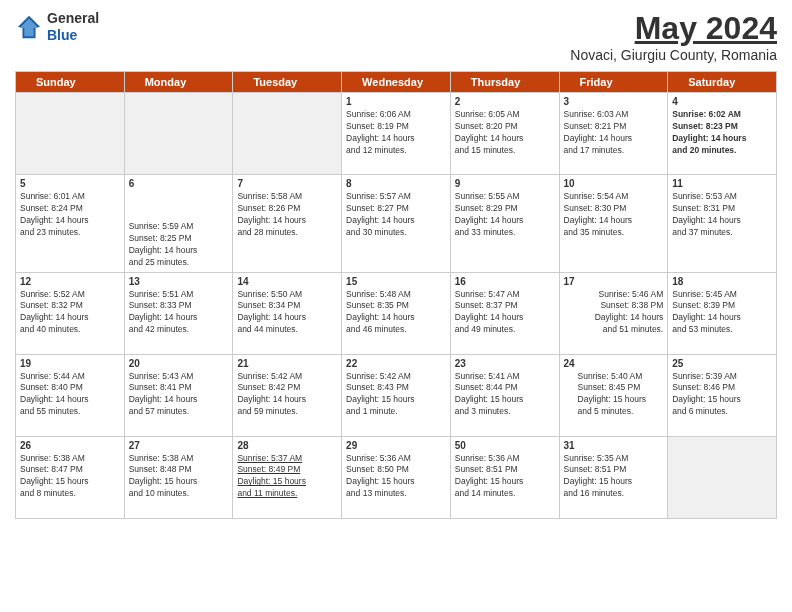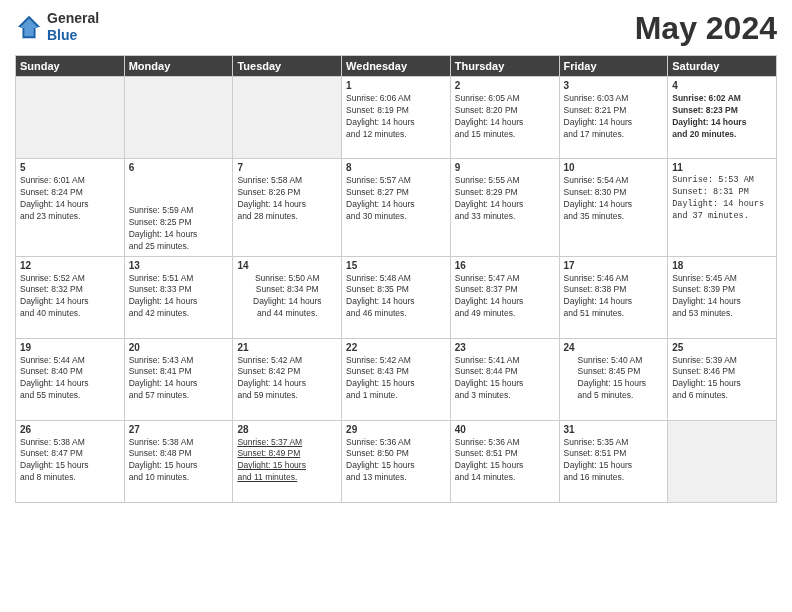--- a/index.html
+++ b/index.html
@@ -37,36 +37,37 @@
       width: 28px;
       height: 28px;
     }
     .title-block {
       text-align: right;
     }
     .title-month {
       font-size: 32px;
       font-weight: bold;
       color: #333;
+      text-decoration: underline;
     }
     .title-location {
       font-size: 14px;
       color: #333;
     }
     .calendar {
       width: 100%;
       border-collapse: collapse;
       table-layout: fixed;
     }
     .calendar th {
-      background-color: #404040;
+      background-color: #c2410c;
       color: #fff;
       font-size: 11px;
       font-weight: bold;
-      padding: 4px 4px;
+      padding: 4px 20px;
       text-align: left;
       border: 1px solid #ccc;
     }
     .calendar td {
       border: 1px solid #ccc;
       vertical-align: top;
       padding: 3px 4px;
       font-size: 9px;
       color: #333;
       background: #fff;
@@ -97,20 +98,21 @@
         <polygon points="15,3 27,15 22,15 22,27 8,27 8,15 3,15" fill="#1a5fa8"></polygon>
         <polygon points="15,6 25,16 20,16 20,25 10,25 10,16 5,16" fill="#5b9bd5"></polygon>
       </svg>
       <div class="logo-text">
         <span class="logo-general">General</span><br>
         <span class="logo-blue">Blue</span>
       </div>
     </div>
     <div class="title-block">
       <div class="title-month">May 2024</div>
+      <div class="title-location">Novaci, Giurgiu County, Romania</div>
     </div>
   </div>
 
   <table class="calendar">
     <thead>
       <tr>
       <th>Sunday</th>
           <th>Monday</th>
           <th>Tuesday</th>
           <th>Wednesday</th>
@@ -191,21 +193,21 @@
           </td>
           <td>
             <span class="day-number">10</span>
             <div class="day-info" style="white-space: pre-line;">Sunrise: 5:54 AM
 Sunset: 8:30 PM
 Daylight: 14 hours
 and 35 minutes.</div>
           </td>
           <td>
             <span class="day-number">11</span>
-            <div class="day-info" style="white-space: pre-line; font-family: Liberation Mono, monospace;">Sunrise: 5:53 AM
+            <div class="day-info" style="white-space: pre-line;">Sunrise: 5:53 AM
 Sunset: 8:31 PM
 Daylight: 14 hours
 and 37 minutes.</div>
           </td>
         </tr>
         <tr>
           <td>
             <span class="day-number">12</span>
             <div class="day-info" style="white-space: pre-line;">Sunrise: 5:52 AM
 Sunset: 8:32 PM
@@ -214,42 +216,42 @@
           </td>
           <td>
             <span class="day-number">13</span>
             <div class="day-info" style="white-space: pre-line;">Sunrise: 5:51 AM
 Sunset: 8:33 PM
 Daylight: 14 hours
 and 42 minutes.</div>
           </td>
           <td>
             <span class="day-number">14</span>
-            <div class="day-info" style="white-space: pre-line; text-align: center;">Sunrise: 5:50 AM
+            <div class="day-info" style="white-space: pre-line;">Sunrise: 5:50 AM
 Sunset: 8:34 PM
 Daylight: 14 hours
 and 44 minutes.</div>
           </td>
           <td>
             <span class="day-number">15</span>
             <div class="day-info" style="white-space: pre-line;">Sunrise: 5:48 AM
 Sunset: 8:35 PM
 Daylight: 14 hours
 and 46 minutes.</div>
           </td>
           <td>
             <span class="day-number">16</span>
             <div class="day-info" style="white-space: pre-line;">Sunrise: 5:47 AM
 Sunset: 8:37 PM
 Daylight: 14 hours
 and 49 minutes.</div>
           </td>
           <td>
             <span class="day-number">17</span>
-            <div class="day-info" style="white-space: pre-line;">Sunrise: 5:46 AM
+            <div class="day-info" style="white-space: pre-line; text-align: right;">Sunrise: 5:46 AM
 Sunset: 8:38 PM
 Daylight: 14 hours
 and 51 minutes.</div>
           </td>
           <td>
             <span class="day-number">18</span>
             <div class="day-info" style="white-space: pre-line;">Sunrise: 5:45 AM
 Sunset: 8:39 PM
 Daylight: 14 hours
 and 53 minutes.</div>
@@ -329,21 +331,21 @@
 and 11 minutes.</div>
           </td>
           <td>
             <span class="day-number">29</span>
             <div class="day-info" style="white-space: pre-line;">Sunrise: 5:36 AM
 Sunset: 8:50 PM
 Daylight: 15 hours
 and 13 minutes.</div>
           </td>
           <td>
-            <span class="day-number">40</span>
+            <span class="day-number">50</span>
             <div class="day-info" style="white-space: pre-line;">Sunrise: 5:36 AM
 Sunset: 8:51 PM
 Daylight: 15 hours
 and 14 minutes.</div>
           </td>
           <td>
             <span class="day-number">31</span>
             <div class="day-info" style="white-space: pre-line;">Sunrise: 5:35 AM
 Sunset: 8:51 PM
 Daylight: 15 hours

